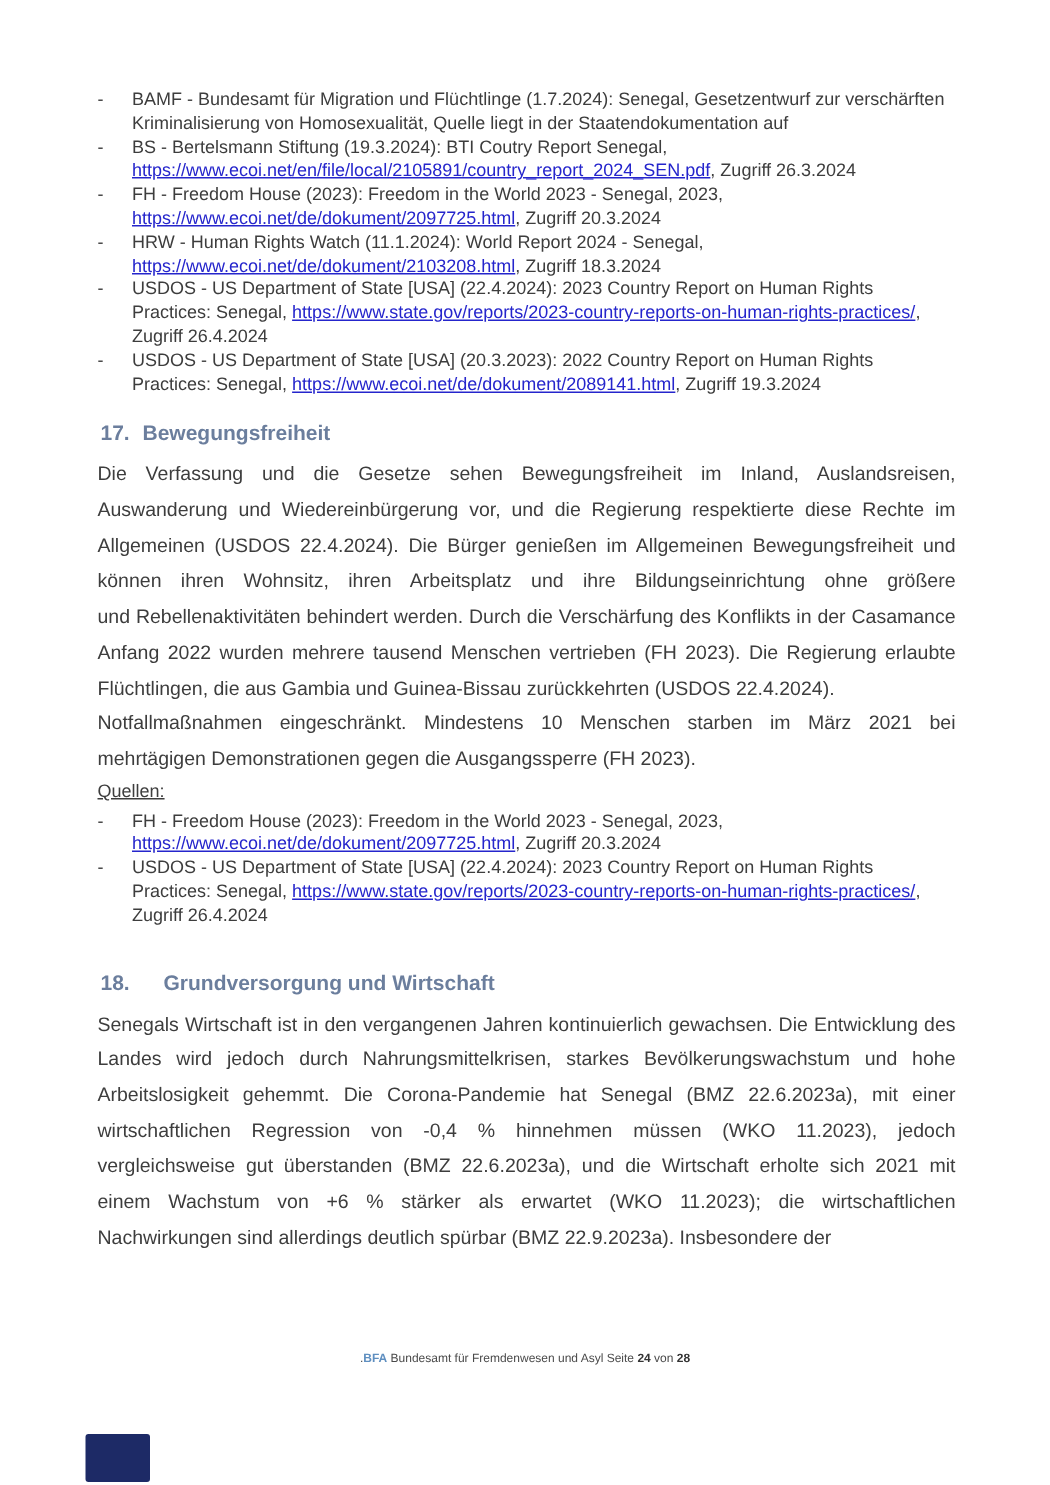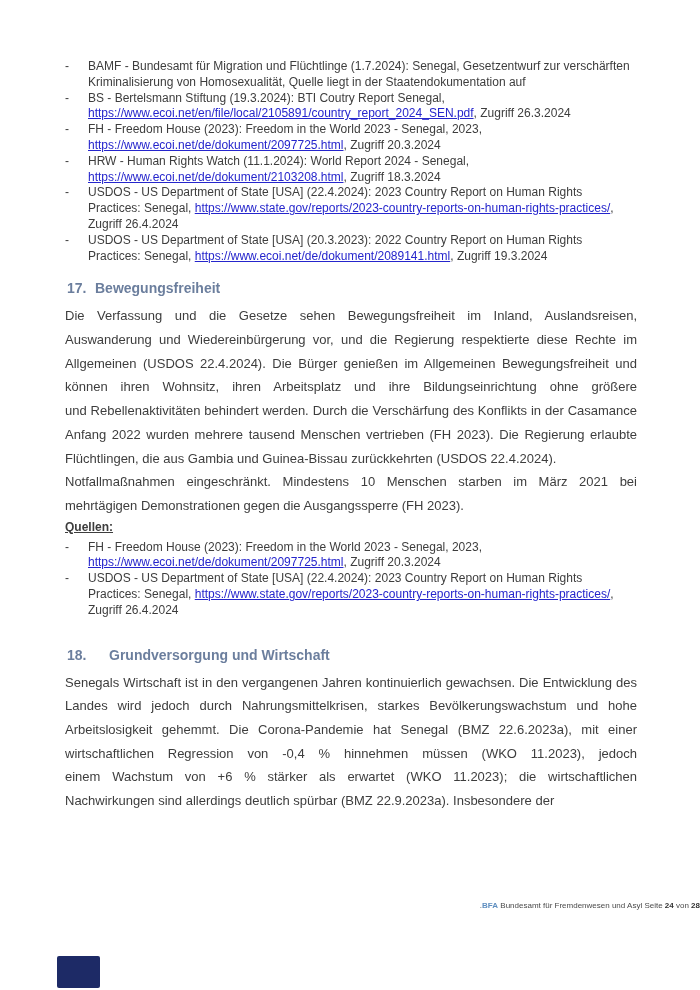--- a/index.html
+++ b/index.html
@@ -23,23 +23,23 @@
   .h18{margin-top:28px;gap:14px;}
   
   .p-block{font-size:13px;line-height:23.7px;color:#3d3d3d;}
   .p1{margin-top:8px;}
   .p2{margin-top:0;}
   .p18{margin-top:8px;}
   .jl{text-align:justify;text-align-last:justify;}
   .jl.last{text-align-last:left;}
   
   .quellen{font-size:12px;line-height:16px;color:#3d3d3d;margin-top:1px;}
-  .quellen span{text-decoration:underline;font-weight:bold;}
+  .quellen span{text-decoration:underline;}
   
-  .footer{position:absolute;top:900px;left:0;width:700px;text-align:right;
+  .footer{position:absolute;top:900px;left:0;width:700px;text-align:center;
           font-size:8px;line-height:12px;color:#4a4a4a;}
   .f-logo{color:#5f8fc0;font-weight:bold;}
   .f-bold{font-weight:bold;color:#333333;}
   
   .corner-box{position:absolute;left:57px;top:956px;width:43px;height:32px;
               background:#1d2a66;border-radius:2px;}
 </style>
 </head>
 <body>
 
@@ -110,20 +110,21 @@
     <div class="sec-h h18">
       <span class="sec-num">18.</span>
       <span>Grundversorgung und Wirtschaft</span>
     </div>
 
     <div class="p-block p18">
         <div class="jl">Senegals Wirtschaft ist in den vergangenen Jahren kontinuierlich gewachsen. Die Entwicklung des</div>
         <div class="jl">Landes wird jedoch durch Nahrungsmittelkrisen, starkes Bevölkerungswachstum und hohe</div>
         <div class="jl">Arbeitslosigkeit gehemmt. Die Corona-Pandemie hat Senegal (BMZ 22.6.2023a), mit einer</div>
         <div class="jl">wirtschaftlichen Regression von -0,4 % hinnehmen müssen (WKO 11.2023), jedoch</div>
+        <div class="jl">vergleichsweise gut überstanden (BMZ 22.6.2023a), und die Wirtschaft erholte sich 2021 mit</div>
         <div class="jl">einem Wachstum von +6 % stärker als erwartet (WKO 11.2023); die wirtschaftlichen</div>
         <div class="jl last">Nachwirkungen sind allerdings deutlich spürbar (BMZ 22.9.2023a). Insbesondere der</div>
       </div>
 
   </div>
 
   <div class="footer">
     <span>.</span><span class="f-logo">BFA</span><span> Bundesamt für Fremdenwesen und Asyl Seite </span><span class="f-bold">24</span><span> von </span><span class="f-bold">28</span>
   </div>
 

